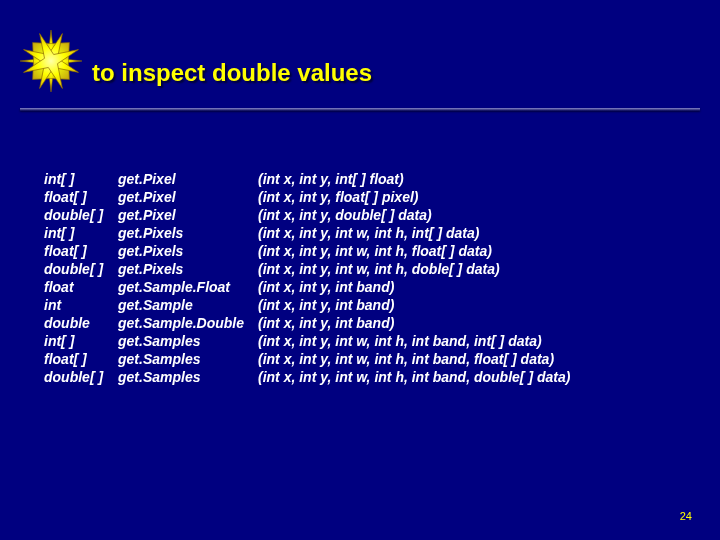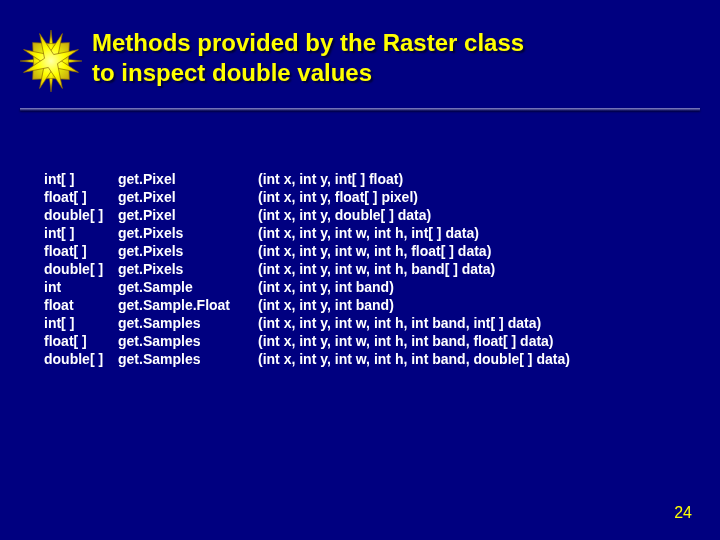--- a/index.html
+++ b/index.html
@@ -33,37 +33,38 @@
     margin: 12px 20px 0 20px;
     height: 3px;
     background: linear-gradient(to bottom, #8888cc 0%, #000050 100%);
     box-shadow: 0 1px 2px rgba(0,0,0,0.5);
   }
   .table-wrap {
     padding: 60px 0 0 44px;
   }
   table {
     border-collapse: collapse;
+    font-style: italic;
   }
   td {
     color: #ffffff;
     font-size: 14px;
     font-weight: bold;
     padding: 0 8px 2px 0;
     vertical-align: top;
     white-space: nowrap;
   }
   td.col-ret { min-width: 66px; }
   td.col-meth { min-width: 132px; }
   .pagenum {
     position: absolute;
     bottom: 18px;
     right: 28px;
     color: #ffff00;
-    font-size: 16px;
+    font-size: 11px;
   }
 </style>
 </head>
 <body>
 
 <div class="header">
   <span class="star">
     <svg width="62" height="62" viewBox="0 0 100 100">
       <defs>
         <radialGradient id="g" cx="50%" cy="50%" r="60%">
@@ -74,21 +75,21 @@
       </defs>
       <g fill="url(#g)" stroke="#886600" stroke-width="1">
         <polygon points="50,0 55,45 100,50 55,55 50,100 45,55 0,50 45,45"></polygon>
         <polygon points="50,8 70,30 92,50 70,70 50,92 30,70 8,50 30,30" transform="rotate(45 50 50)" opacity="0.9"></polygon>
         <polygon points="50,2 58,42 98,50 58,58 50,98 42,58 2,50 42,42" transform="rotate(22.5 50 50)"></polygon>
         <polygon points="50,2 58,42 98,50 58,58 50,98 42,58 2,50 42,42" transform="rotate(-22.5 50 50)"></polygon>
       </g>
     </svg>
   </span>
   <div class="title">
-    <span>Methods provided by the Raster class</span><br>
+    <br>
     <span>to inspect double values</span>
   </div>
 </div>
 
 <div class="divider"></div>
 
 <div class="table-wrap">
   <table>
     <tbody id="rows">
         <tr>
@@ -112,30 +113,35 @@
           <td>(int x, int y, int w, int h, int[ ] data)</td>
         </tr>
         <tr>
           <td class="col-ret">float[ ]</td>
           <td class="col-meth">get.Pixels</td>
           <td>(int x, int y, int w, int h, float[ ] data)</td>
         </tr>
         <tr>
           <td class="col-ret">double[ ]</td>
           <td class="col-meth">get.Pixels</td>
-          <td>(int x, int y, int w, int h, band[ ] data)</td>
+          <td>(int x, int y, int w, int h, doble[ ] data)</td>
+        </tr>
+        <tr>
+          <td class="col-ret">float</td>
+          <td class="col-meth">get.Sample.Float</td>
+          <td>(int x, int y, int band)</td>
         </tr>
         <tr>
           <td class="col-ret">int</td>
           <td class="col-meth">get.Sample</td>
           <td>(int x, int y, int band)</td>
         </tr>
         <tr>
-          <td class="col-ret">float</td>
-          <td class="col-meth">get.Sample.Float</td>
+          <td class="col-ret">double</td>
+          <td class="col-meth">get.Sample.Double</td>
           <td>(int x, int y, int band)</td>
         </tr>
         <tr>
           <td class="col-ret">int[ ]</td>
           <td class="col-meth">get.Samples</td>
           <td>(int x, int y, int w, int h, int band, int[ ] data)</td>
         </tr>
         <tr>
           <td class="col-ret">float[ ]</td>
           <td class="col-meth">get.Samples</td>

